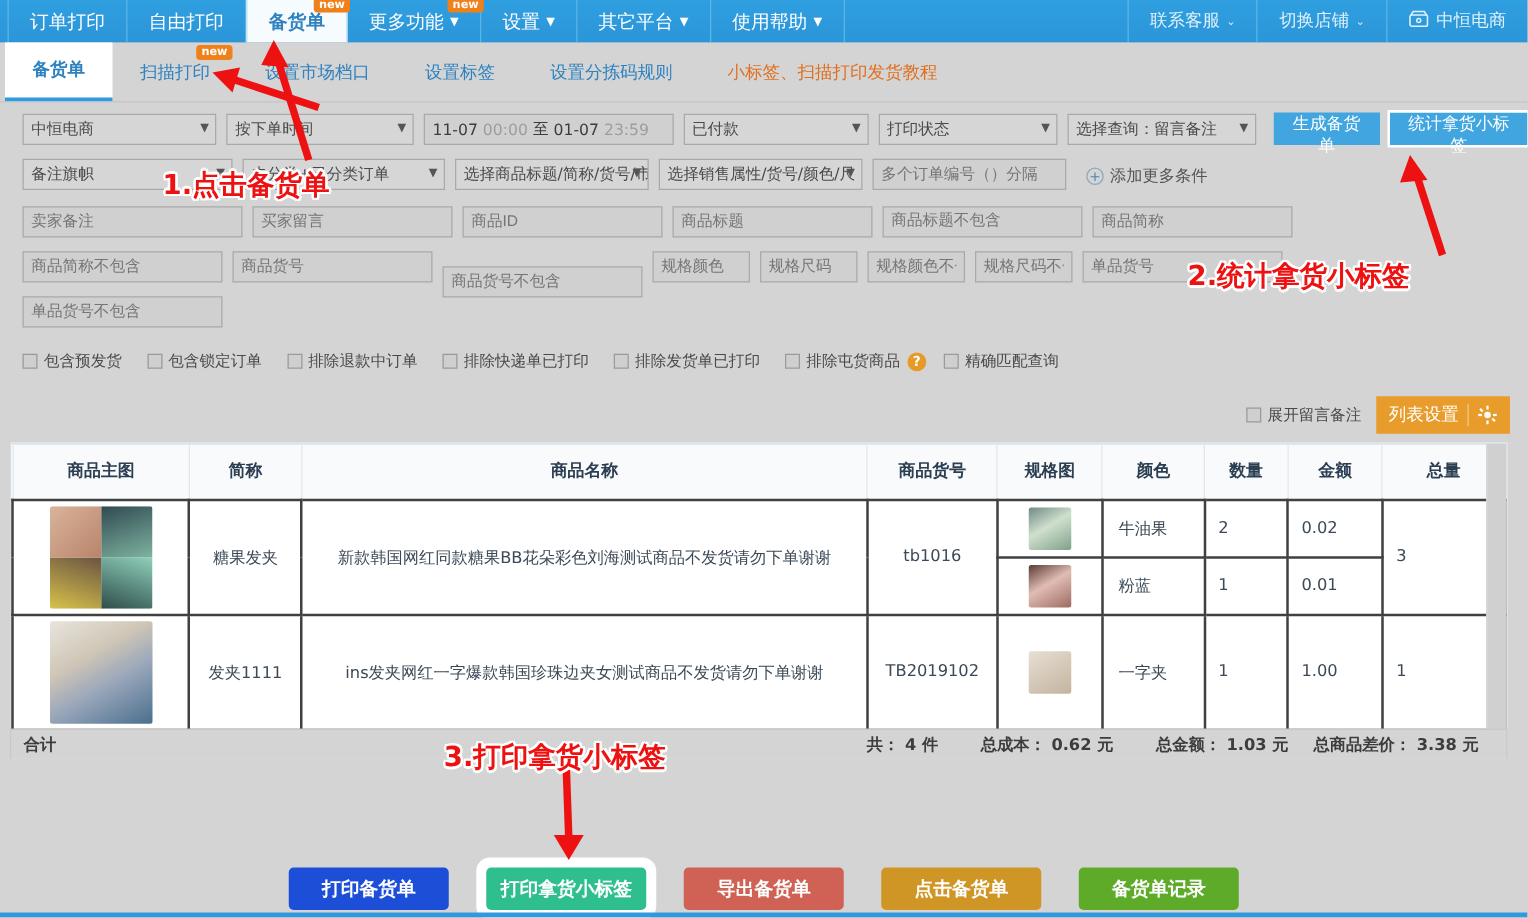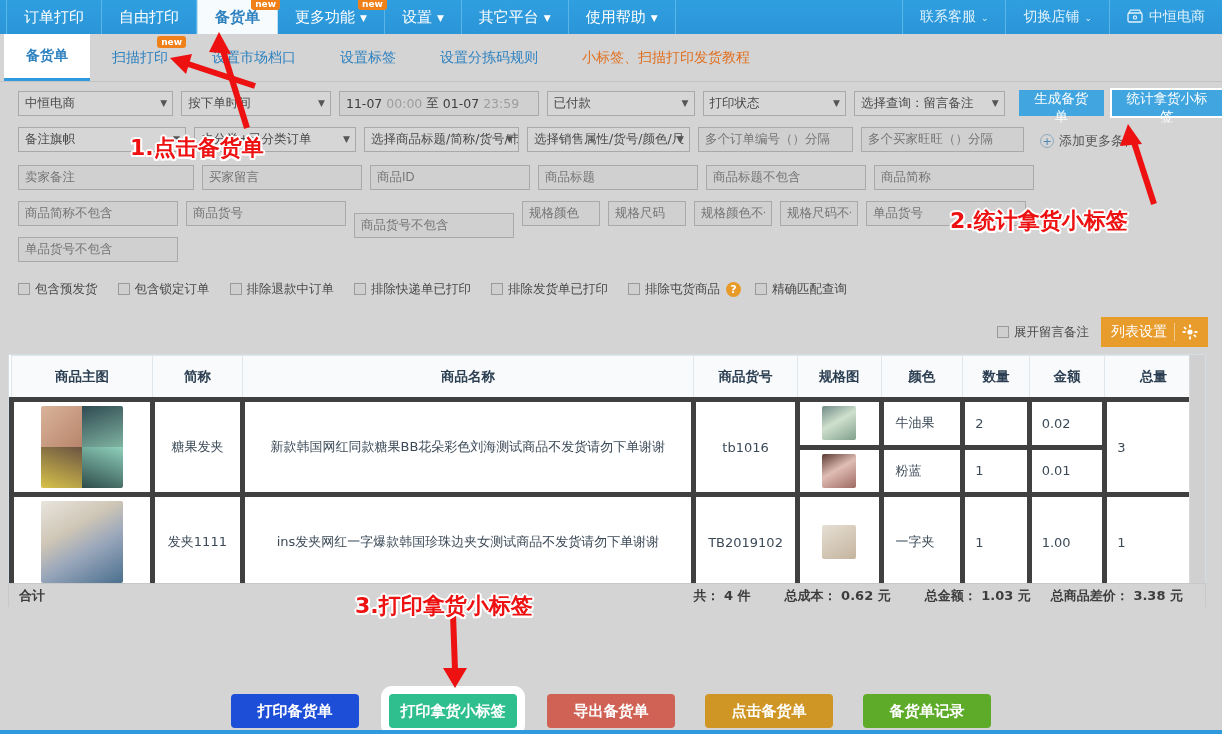--- a/index.html
+++ b/index.html
@@ -145,21 +145,21 @@
   .tablewrap {
     position: absolute; left: 8px; top: 354px; width: 1198px; height: 253px;
     background: #fff; border: 1px solid #d3dde4;
   }
   table.grid { width: 100%; border-collapse: collapse; table-layout: fixed; }
   table.grid th {
     background: #f8fafb; color: #2c3f52; font-weight: bold; font-size: 13.5px;
     border: 1px solid #dfe7ec; height: 44px; text-align: center;
   }
   table.grid td {
-    border: 5px solid #404040; color: #3c4a58; font-size: 13px;
+    border: 2px solid #404040; color: #3c4a58; font-size: 13px;
     text-align: center; padding: 4px 6px; vertical-align: middle;
   }
   td.namecell { text-align: left; color: #2ca0c8; font-size: 12.5px; padding-left: 10px; }
   .mainimg {
     width: 82px; height: 82px; margin: 0 auto; display: block;
     border-radius: 2px; position: relative; overflow: hidden;
   }
   .thumb {
     width: 34px; height: 34px; margin: 0 auto; display: block;
     border-radius: 2px; overflow: hidden; position: relative;
@@ -306,33 +306,32 @@
       <button class="btn-blue" style="margin-left:6px">生成备货单</button>
       <button class="btn-blue highlighted">统计拿货小标签</button>
     </div>
 
     <div class="frow fr2">
       <div class="sel" style="width:168px">备注旗帜</div>
       <div class="sel" style="width:162px">未分类+已分类订单</div>
       <div class="sel" style="width:155px">选择商品标题/简称/货号/市</div>
       <div class="sel" style="width:163px">选择销售属性/货号/颜色/尺</div>
       <input class="txt" style="width: 155px;" placeholder="多个订单编号（）分隔">
-      <input class="txt" style="width: 163px;" placeholder="多个买家旺旺（）分隔">
       <div class="addmore" style="margin-left:8px">
         <span class="plus-circle">+</span>
         <span>添加更多条件</span>
       </div>
     </div>
 
     <div class="frow fr3" id="fRow3">
         <input class="txt" placeholder="卖家备注" style="width: 176px;">
         <input class="txt" placeholder="买家留言" style="width: 160px;">
         <input class="txt" placeholder="商品ID" style="width: 160px;">
         <input class="txt" placeholder="商品标题" style="width: 160px;">
-        <input class="txt" placeholder="商品标题不包含" style="width: 160px;">
+        <input class="txt" placeholder="商品标题不包含" style="width: 160px; font-family: Liberation Mono, monospace;">
         <input class="txt" placeholder="商品简称" style="width: 160px;">
       </div>
     <div class="frow fr4" id="fRow4">
         <input class="txt" placeholder="商品简称不包含" style="width: 160px;">
         <input class="txt" placeholder="商品货号" style="width: 160px;">
         <input class="txt" placeholder="商品货号不包含" style="width: 160px; margin-top: 24px;">
         <input class="txt" placeholder="规格颜色" style="width: 78px;">
         <input class="txt" placeholder="规格尺码" style="width: 78px;">
         <input class="txt" placeholder="规格颜色不包" style="width: 78px;">
         <input class="txt" placeholder="规格尺码不包" style="width: 78px;">

